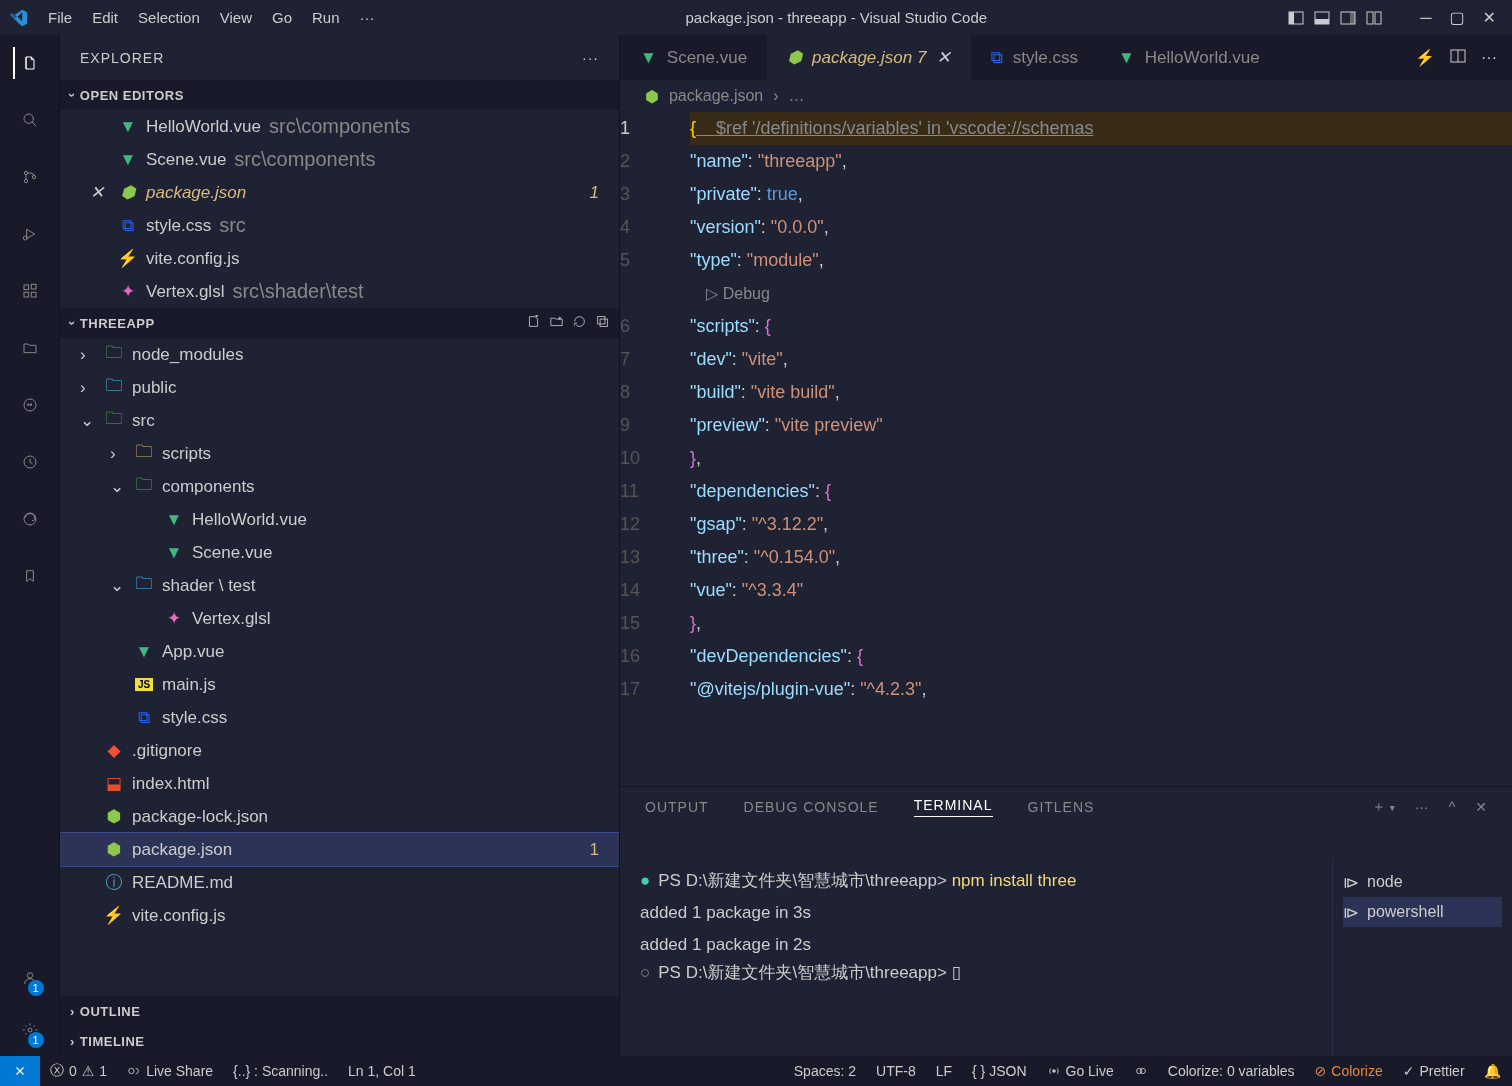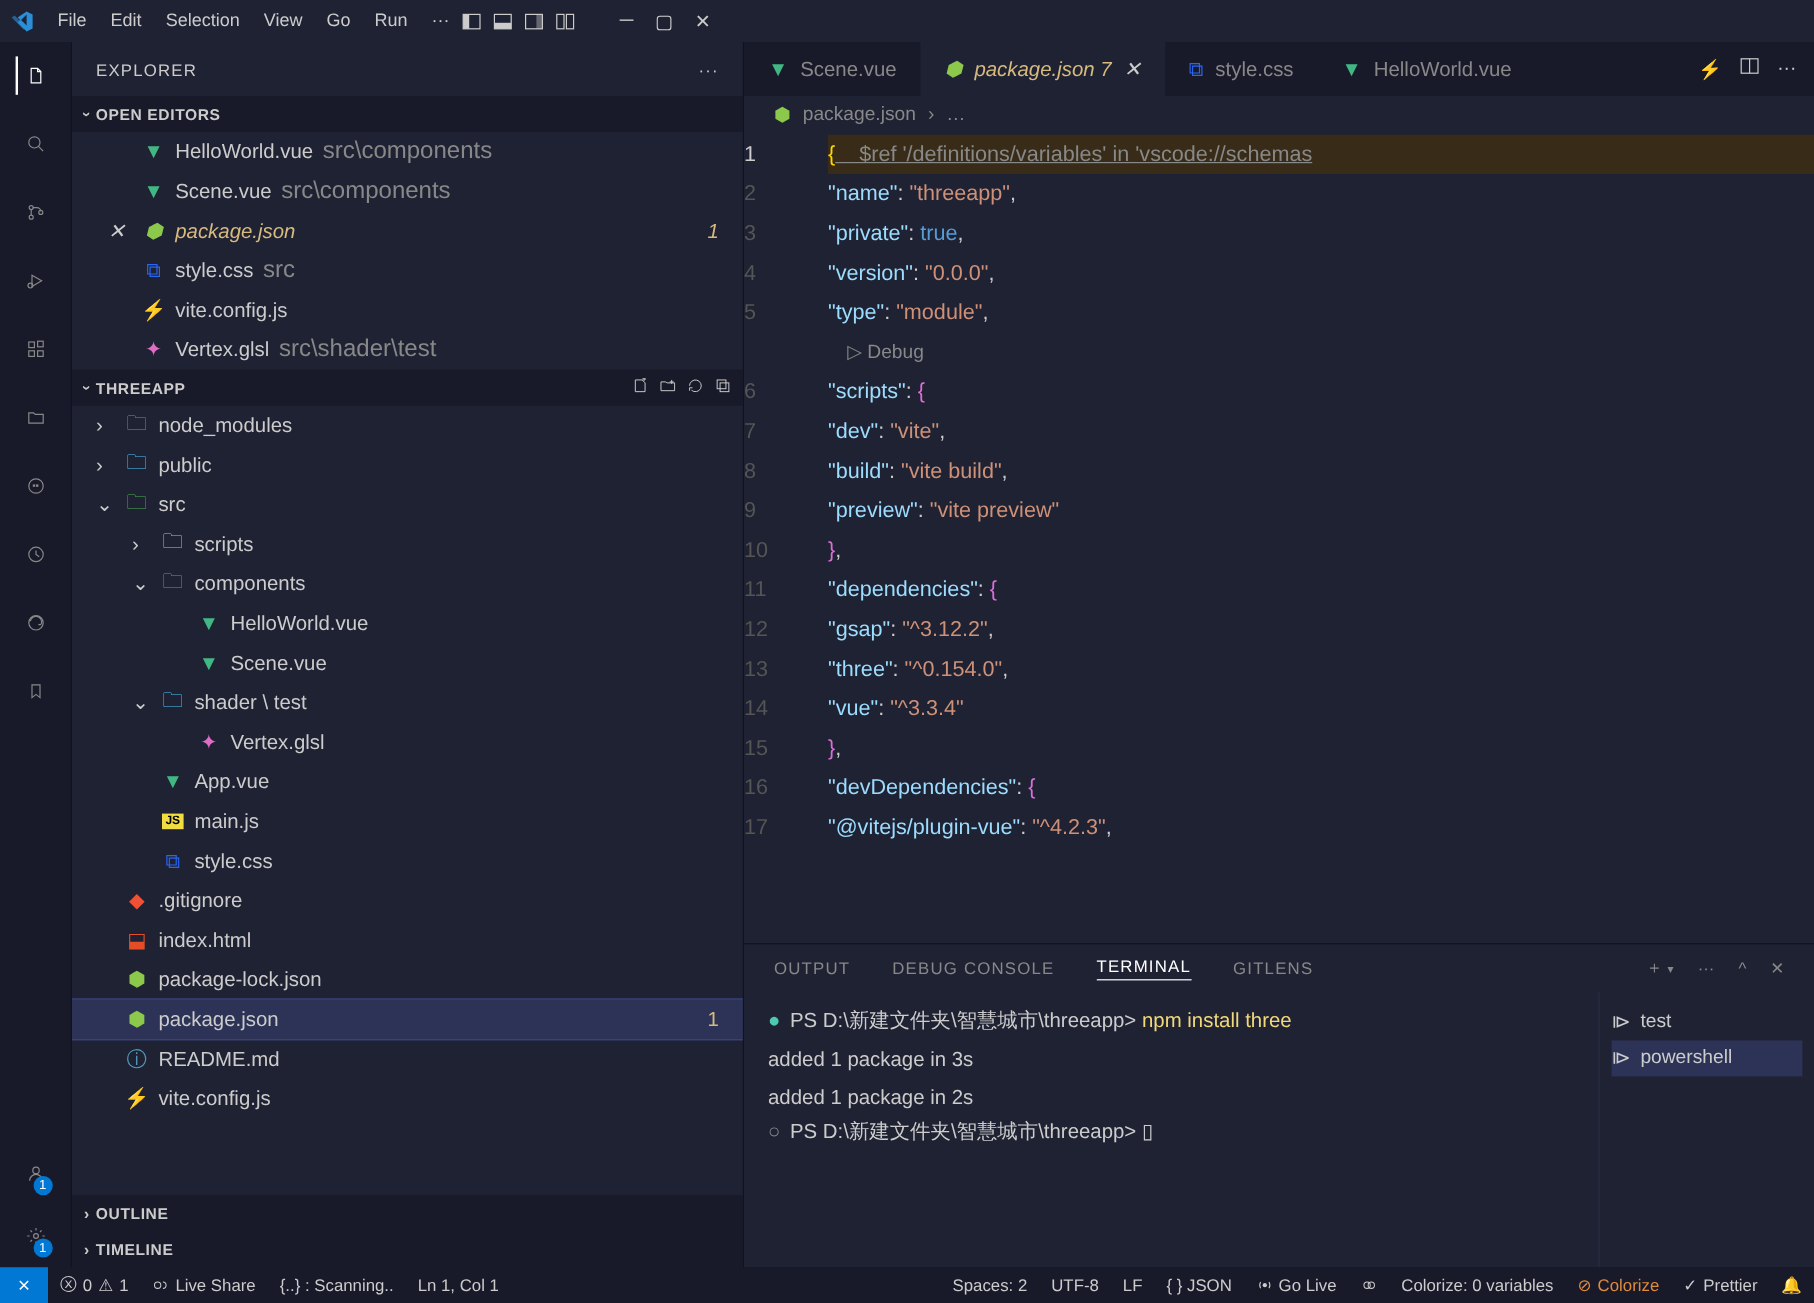--- a/index.html
+++ b/index.html
@@ -47,21 +47,21 @@
 .code-line { height:33px; display:flex; align-items:center;}
 .bracket-y { color:#ffd700; }
 .bracket-p { color:#da70d6; }
 .key { color:#9cdcfe; }
 .str { color:#ce9178; }
 .kw { color:#569cd6; }
 .punct { color:#cccccc; }
 .code-line.hl { background:#382c18; }
 .hint { color:#888;text-decoration:underline; }
 .debug-hint { color:#888; font-size:16px; padding-left:16px;}
-.panel { height: 270px; border-top: 1px solid #101222; display:flex; flex-direction:column; background:#1f2233;}
+.panel { height: 270px; border-top: 1px solid #101222; display:flex; flex-direction:column; background:#1f2233;gap:30px;}
 .panel-tabs { height:40px; display:flex; align-items:center; gap:35px; padding:0 25px; font-size:14px; color:#888;}
 .panel-tab { cursor:pointer; letter-spacing:1px; }
 .panel-tab.active { color:#fff; border-bottom:1px solid #fff; padding-bottom:3px; }
 .panel-actions { margin-left:auto; display:flex; gap:20px; align-items:center;}
 .panel-body { flex:1; display:flex;}
 .terminal { flex:1; padding:10px 20px; font-family: Consolas, monospace; font-size:17px; color:#ccc; line-height:28px;}
 .term-prompt { color:#ccc; }
 .term-cmd { color:#f1d87a; }
 .term-dot-cyan::before { content:"●"; color:#4ec9b0; margin-right:8px;}
 .term-dot-grey::before { content:"○"; color:#888; margin-right:8px;}
@@ -87,20 +87,21 @@
       <path fill="#2a8fd8" d="M17 2l6 3v14l-6 3-9-9 3-3 6 6V5l-6 6-3-3z"></path>
       <path fill="#2a8fd8" d="M2 8l3-2 12 12-3 2z" opacity="0.6"></path>
     </svg>
   <span class="menu-item">File</span>
   <span class="menu-item">Edit</span>
   <span class="menu-item">Selection</span>
   <span class="menu-item">View</span>
   <span class="menu-item">Go</span>
   <span class="menu-item">Run</span>
   <span class="menu-item">···</span>
+  <span class="title-center">package.json - threeapp - Visual Studio Code</span>
   <div class="win-controls">
     <div class="layout-group">
       <svg viewBox="0 0 16 16">
           <rect x="1" y="2" width="14" height="12" fill="none" stroke="#ccc"></rect>
           <rect x="1" y="2" width="5" height="12" fill="#ccc"></rect>
         </svg>
       <svg viewBox="0 0 16 16">
           <rect x="1" y="2" width="14" height="12" fill="none" stroke="#ccc"></rect>
           <rect x="1" y="9" width="14" height="5" fill="#ccc"></rect>
         </svg>
@@ -487,21 +488,21 @@
             <div class="term-dot-cyan"><span class="term-prompt">PS D:\新建文件夹\智慧城市\threeapp&gt;</span> <span class="term-cmd">npm install three</span></div>
             <div style="height: 4px;"></div>
             <div>added 1 package in 3s</div>
             <div style="height: 4px;"></div>
             <div>added 1 package in 2s</div>
             <div class="term-dot-grey"><span class="term-prompt">PS D:\新建文件夹\智慧城市\threeapp&gt;</span> <span class="term-cursor"></span></div>
           </div>
         <div class="panel-side" id="panel-side">
             <div class="panel-side-item">
               <span>⧐</span>
-              <span>test</span>
+              <span>node</span>
             </div>
             <div class="panel-side-item active">
               <span>⧐</span>
               <span>powershell</span>
             </div>
           </div>
       </div>
     </div>
   </div>
 </div>

